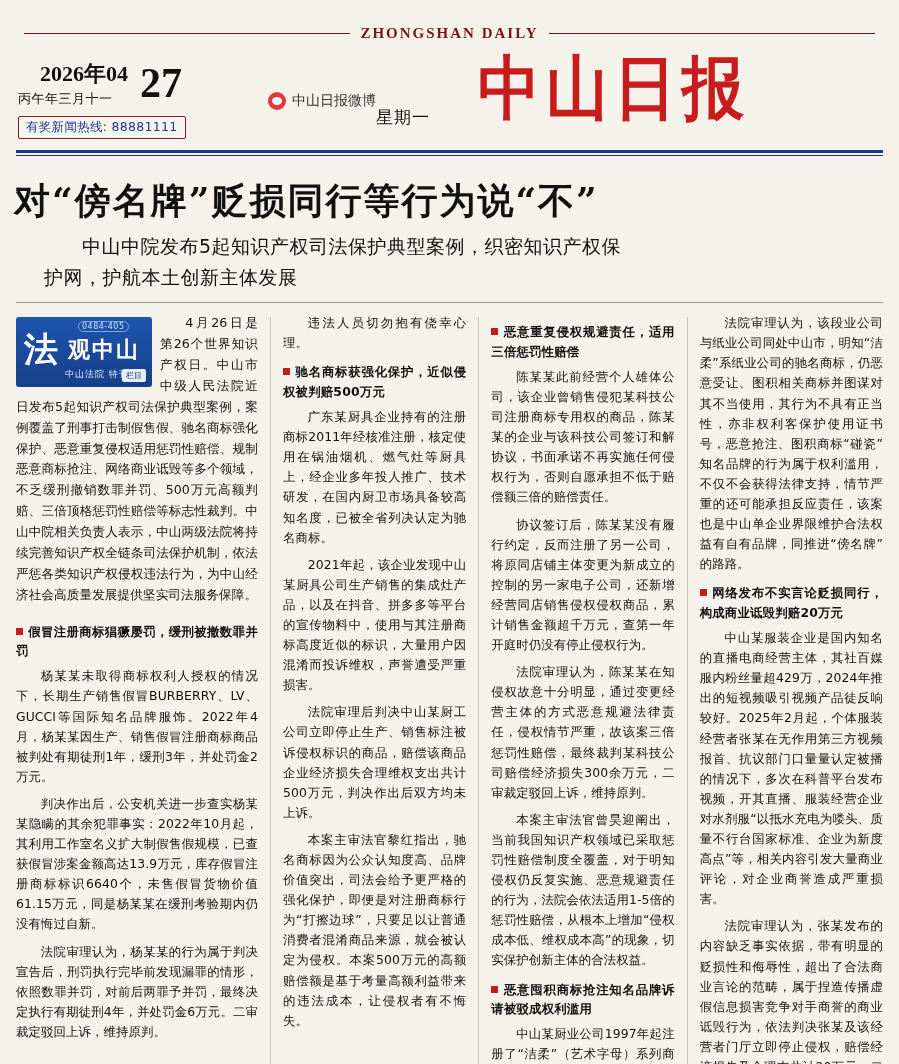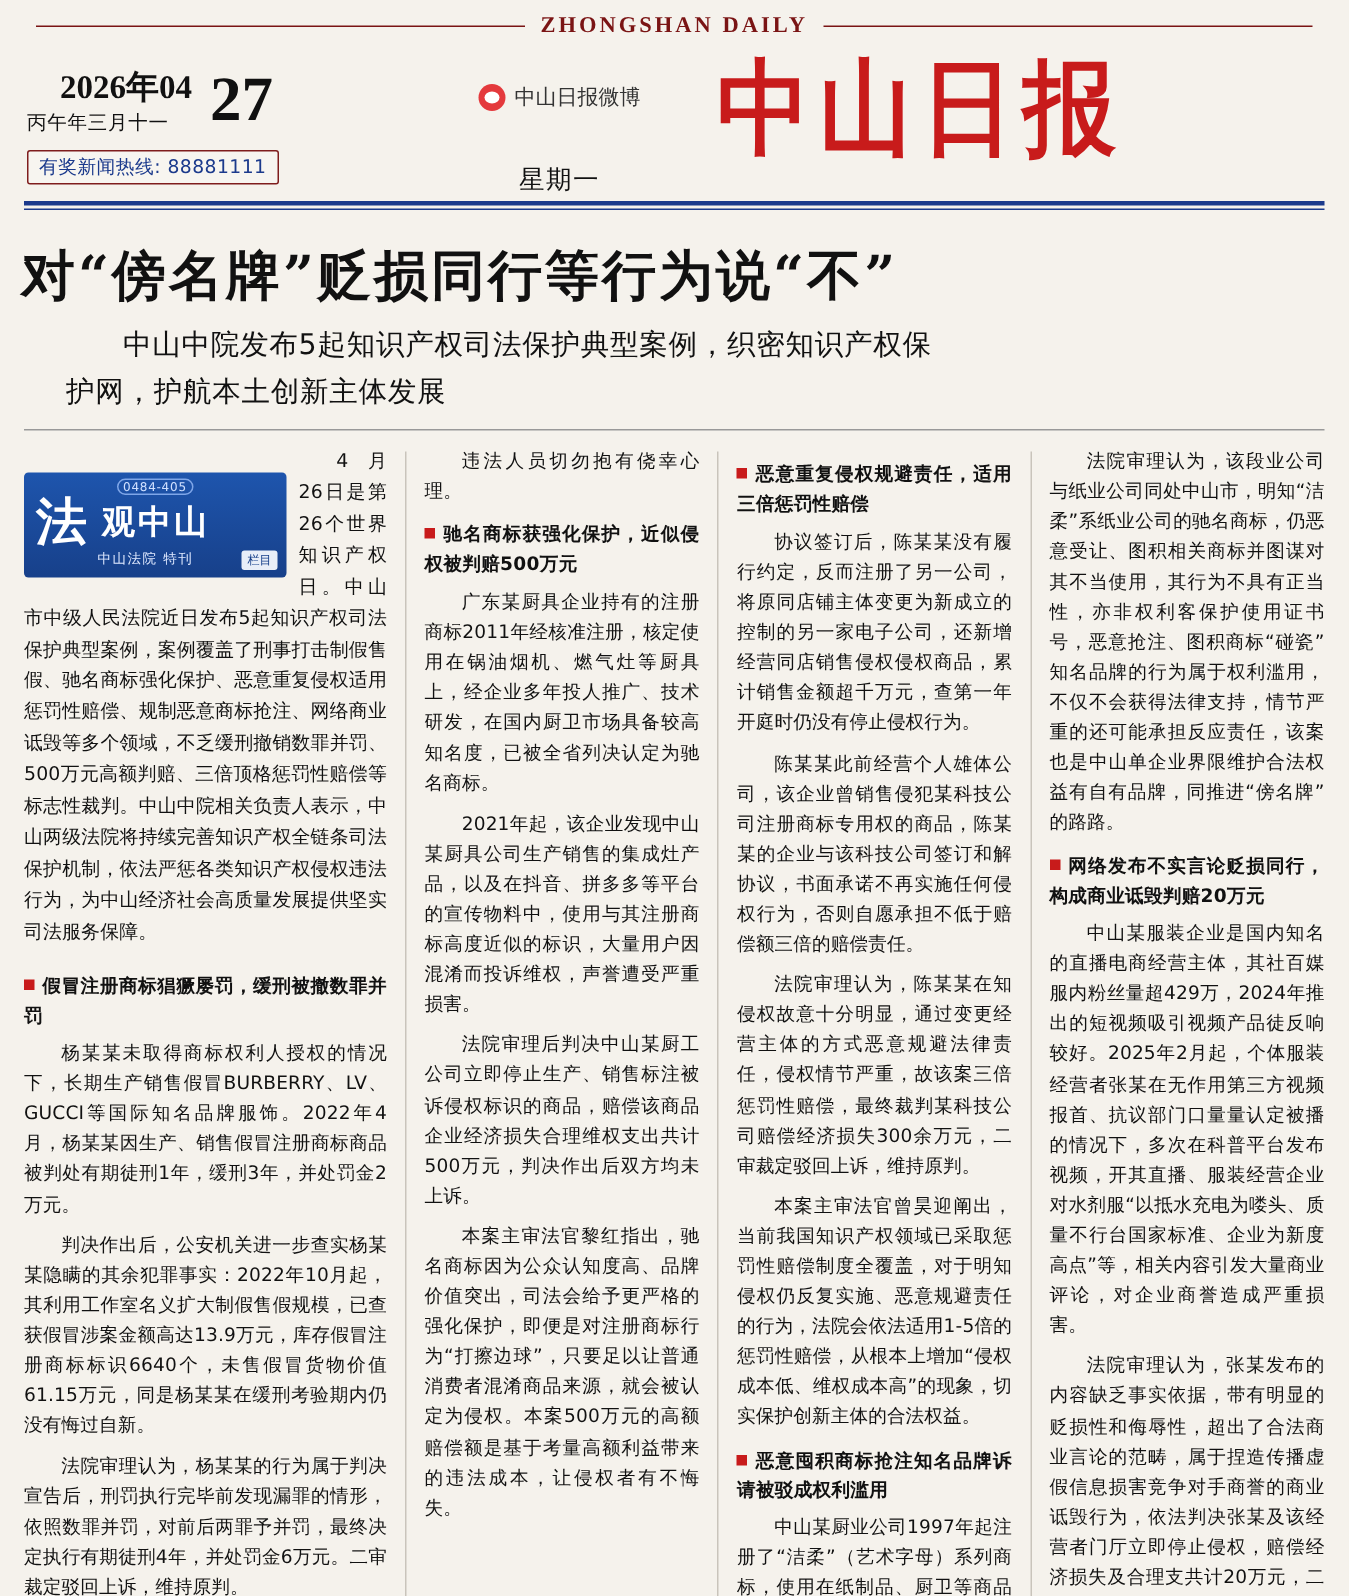--- a/index.html
+++ b/index.html
@@ -15,21 +15,21 @@
     background:#f5f2ec;
     position:relative;
     box-sizing:border-box;
     padding:0 14px 8px 14px;
   }
   
   .masthead-top{
     display:flex;
     align-items:center;
     justify-content:center;
-    padding-top:4px;
+    padding-top:20px;
     height:26px;
   }
   .rule-line{
     flex:1;
     height:1px;
     background:#7a1414;
     margin:0 10px;
   }
   .paper-en{
     font-family:"Liberation Serif","DejaVu Serif",serif;
@@ -87,21 +87,21 @@
     padding:2px 7px;
     display:inline-block;
     border-radius:2px;
     letter-spacing:0.3px;
     background:#f7f5f0;
   }
   .md-mid{
     width:210px;
     padding-top:22px;
     display:flex;
-    flex-direction:column;
+    flex-direction:row;
     align-items:center;
   }
   .weibo-chip{
     display:flex;
     align-items:center;
     gap:6px;
     font-size:14px;
     color:#333;
   }
   .weibo-icon{
@@ -188,23 +188,23 @@
   .colsep{
     width:1px;
     background:#c9c4bb;
     margin-top:4px;
   }
   .lead-block{
     display:flow-root;
   }
   .logo-box{
     float:left;
-    width:175px;
+    width:136px;
     height:70px;
-    margin:18px 8px 3px 0;
+    margin:4px 8px 3px 0;
     background:linear-gradient(180deg,#1e55ad 0%,#17408a 100%);
     border-radius:3px;
     position:relative;
     overflow:hidden;
   }
   .logo-box .lb-top{
     position:absolute;top:4px;left:62px;
     font-size:8px;color:#cfe0ff;letter-spacing:0.5px;
     border:1px solid #7fa6e8;padding:0 3px;border-radius:6px;
   }
@@ -338,22 +338,22 @@
       <p class="body">法院审理后判决中山某厨工公司立即停止生产、销售标注被诉侵权标识的商品，赔偿该商品企业经济损失合理维权支出共计500万元，判决作出后双方均未上诉。</p>
       <p class="body">本案主审法官黎红指出，驰名商标因为公众认知度高、品牌价值突出，司法会给予更严格的强化保护，即便是对注册商标行为“打擦边球”，只要足以让普通消费者混淆商品来源，就会被认定为侵权。本案500万元的高额赔偿额是基于考量高额利益带来的违法成本，让侵权者有不悔失。</p>
     </div>
 
     <div class="colsep"></div>
 
     <div class="col">
       <div class="subsec">
         <span class="sqr"></span><span>恶意重复侵权规避责任，适用三倍惩罚性赔偿</span>
       </div>
+      <p class="body">陈某某此前经营个人雄体公司，该企业曾销售侵犯某科技公司注册商标专用权的商品，陈某某的企业与该科技公司签订和解协议，书面承诺不再实施任何侵权行为，否则自愿承担不低于赔偿额三倍的赔偿责任。</p>
       <p class="body">协议签订后，陈某某没有履行约定，反而注册了另一公司，将原同店铺主体变更为新成立的控制的另一家电子公司，还新增经营同店销售侵权侵权商品，累计销售金额超千万元，查第一年开庭时仍没有停止侵权行为。</p>
-      <p class="body">陈某某此前经营个人雄体公司，该企业曾销售侵犯某科技公司注册商标专用权的商品，陈某某的企业与该科技公司签订和解协议，书面承诺不再实施任何侵权行为，否则自愿承担不低于赔偿额三倍的赔偿责任。</p>
       <p class="body">法院审理认为，陈某某在知侵权故意十分明显，通过变更经营主体的方式恶意规避法律责任，侵权情节严重，故该案三倍惩罚性赔偿，最终裁判某科技公司赔偿经济损失300余万元，二审裁定驳回上诉，维持原判。</p>
       <p class="body">本案主审法官曾昊迎阐出，当前我国知识产权领域已采取惩罚性赔偿制度全覆盖，对于明知侵权仍反复实施、恶意规避责任的行为，法院会依法适用1-5倍的惩罚性赔偿，从根本上增加“侵权成本低、维权成本高”的现象，切实保护创新主体的合法权益。</p>
       <div class="subsec">
         <span class="sqr"></span><span>恶意囤积商标抢注知名品牌诉请被驳成权利滥用</span>
       </div>
       <p class="body">中山某厨业公司1997年起注册了“洁柔”（艺术字母）系列商标，使用在纸制品、厨卫等商品上，经过20余年持续经营，品牌推广，已成为国内电击用纸领域的驰名商标。中山某厨业公司2017年受让了一枚1990年注册、核定使用在洗衣粉、化妆品等商品类别上的“洁柔”（艺术字A）商标，受让前后没有在该使用范围内持续使用该商标，还大量申请注册含“洁柔”字样的近似商标，均被商标驳回，之后某厨商提权抢注入使用该商标，后起诉该企业公司认为的权近似商标为权利滥用，据称申请此商标及权权涉嫌商标恶意抢注，要求认定该产品上使用“洁柔”商标构成侵权，该权利滥用。</p>
     </div>
 
     <div class="colsep"></div>
 

